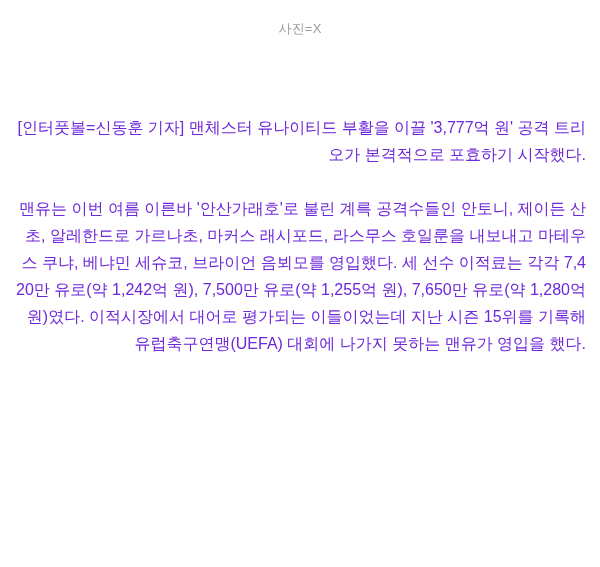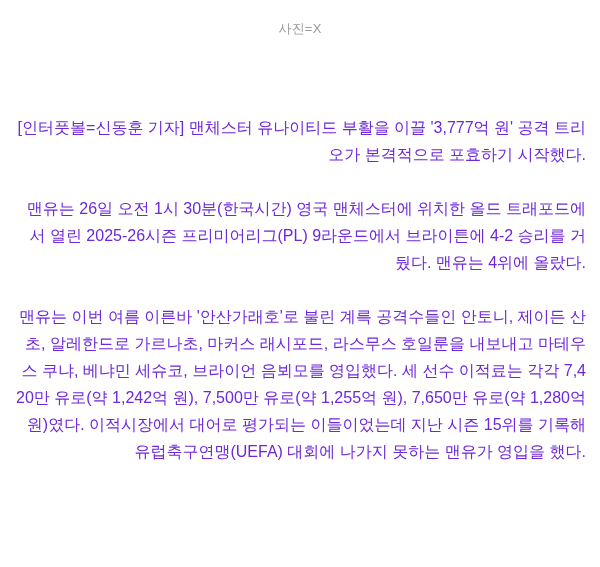--- a/index.html
+++ b/index.html
@@ -38,16 +38,15 @@
   }
 </style>
 </head>
 <body>
 
 <div class="page">
   <div class="photo-credit">사진=X</div>
 
   <div class="article-body">
     <p>[인터풋볼=신동훈 기자] 맨체스터 유나이티드 부활을 이끌 '3,777억 원' 공격 트리오가 본격적으로 포효하기 시작했다.</p>
-    <p>맨유는 26일 오전 1시 30분(한국시간) 영국 맨체스터에 위치한 올드 트래포드에서 열린 2025-26시즌 프리미어리그(PL) 9라운드에서 브라이튼에 4-2 승리를 거뒀다. 맨유는 4위에 올랐다.</p>
     <p>맨유는 이번 여름 이른바 '안산가래호'로 불린 계륵 공격수들인 안토니, 제이든 산초, 알레한드로 가르나초, 마커스 래시포드, 라스무스 호일룬을 내보내고 마테우스 쿠냐, 베냐민 세슈코, 브라이언 음뵈모를 영입했다. 세 선수 이적료는 각각 7,420만 유로(약 1,242억 원), 7,500만 유로(약 1,255억 원), 7,650만 유로(약 1,280억 원)였다. 이적시장에서 대어로 평가되는 이들이었는데 지난 시즌 15위를 기록해 유럽축구연맹(UEFA) 대회에 나가지 못하는 맨유가 영입을 했다.</p>
   </div>
 </div>
 
 </body></html>

